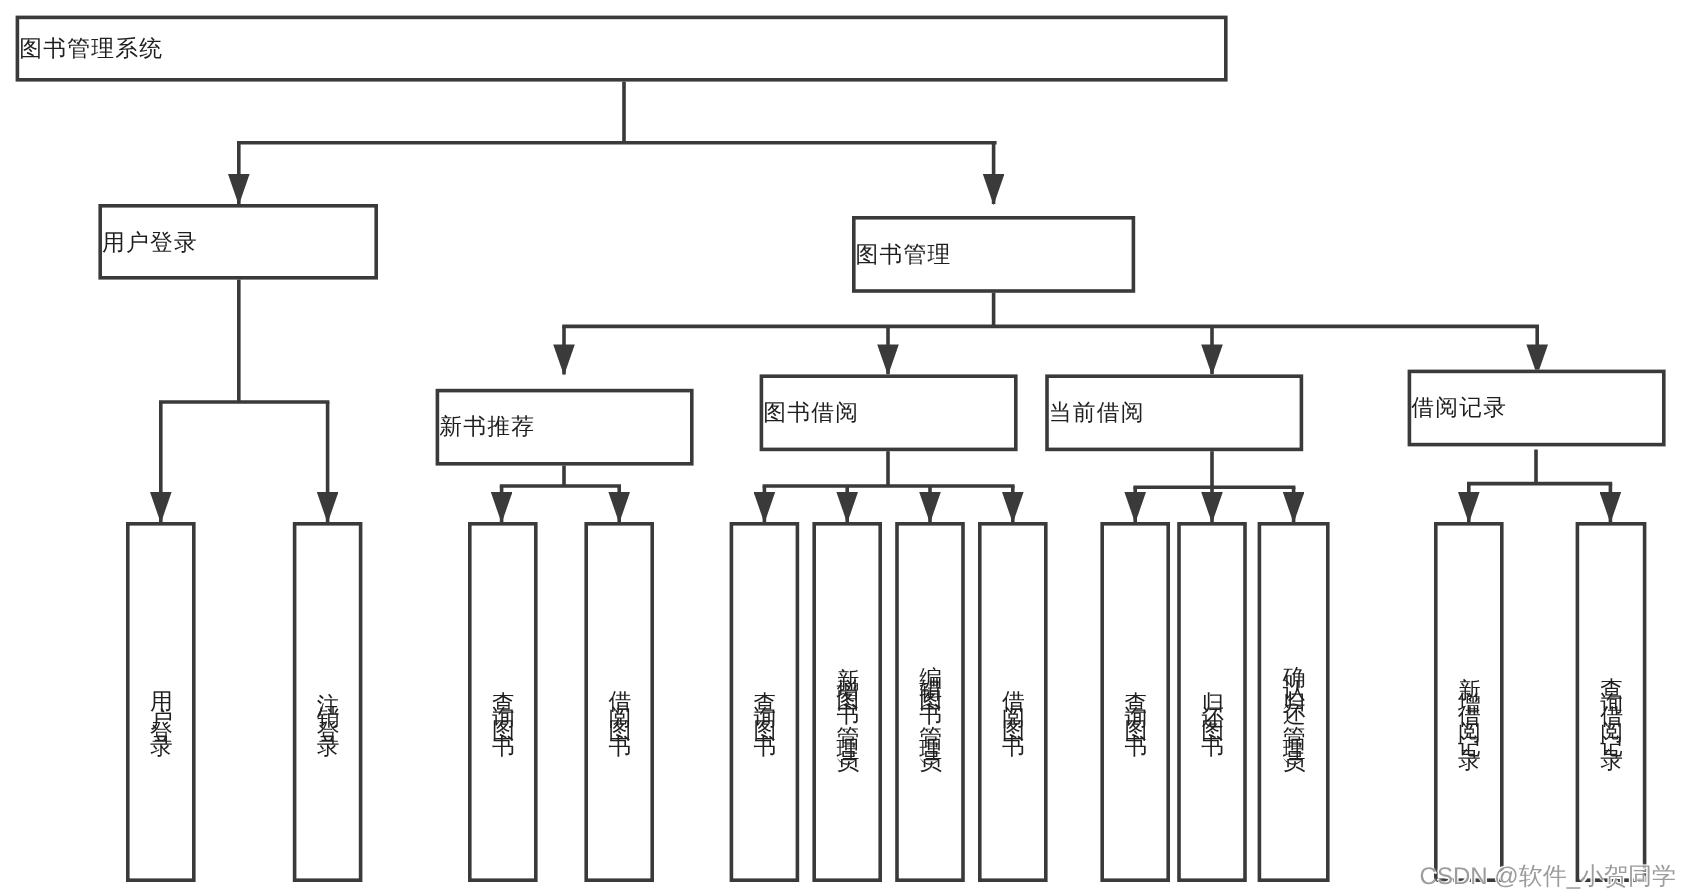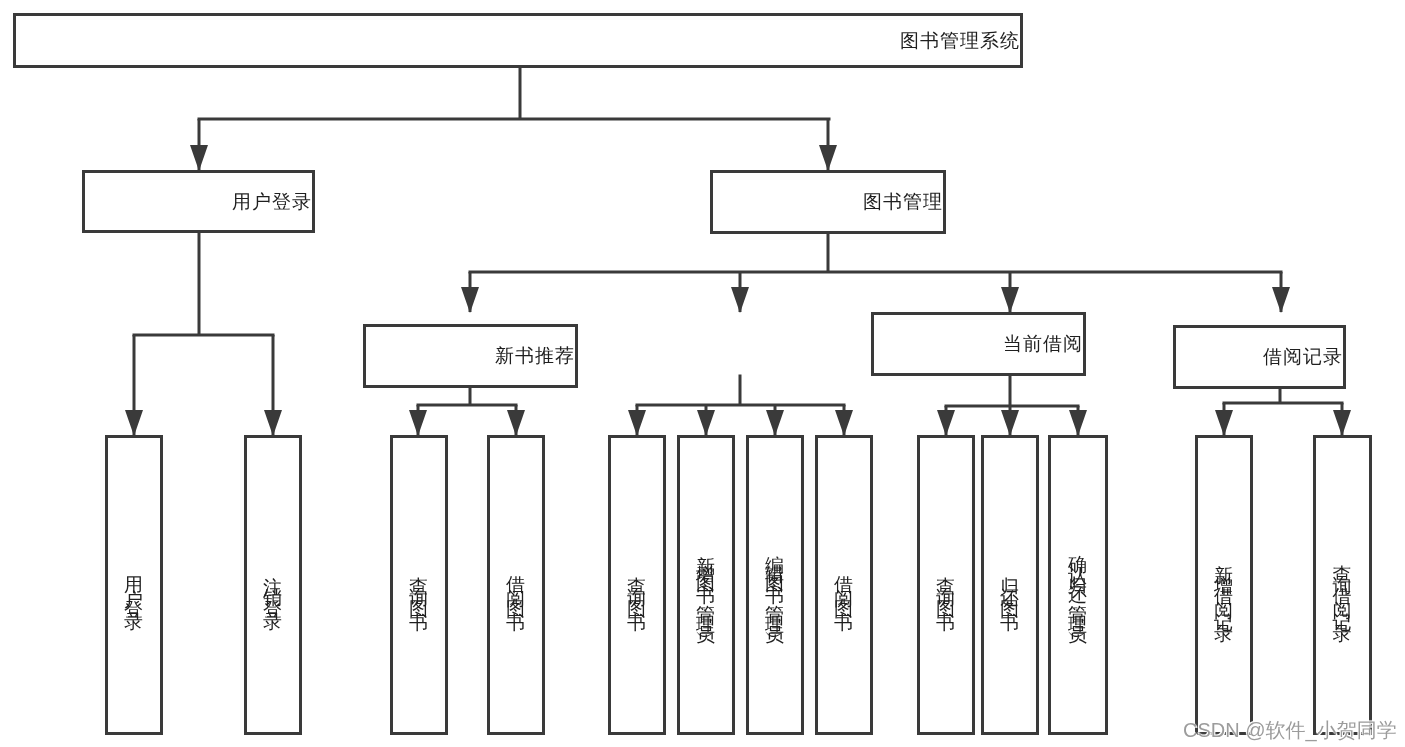--- a/index.html
+++ b/index.html
@@ -21,21 +21,21 @@
     top: 0;
     z-index: 0;
   }
   .box {
     position: absolute;
     box-sizing: border-box;
     border: 3px solid #3a3a3a;
     background: #ffffff;
     display: flex;
     align-items: center;
-    justify-content: flex-end;
+    justify-content: flex-start;
     z-index: 1;
     color: #1f1f1f;
     font-size: 19px;
     letter-spacing: 1px;
     white-space: nowrap;
   }
   .vbox {
     position: absolute;
     box-sizing: border-box;
     border: 3px solid #3a3a3a;
@@ -115,31 +115,34 @@
     <path d="M1342,403 V435" fill="none" stroke="#3a3a3a" stroke-width="3" marker-end="url(#arrow)"></path>
   </svg>
 
   <div class="box" style="left:13px;top:13px;width:1010px;height:55px">
     <span>图书管理系统</span>
   </div>
 
   <div class="box" style="left:82px;top:170px;width:233px;height:63px">
     <span>用户登录</span>
   </div>
-  <div class="box" style="left:710px;top:170px;width:236px;height:64px">
+  <div class="box" style="left:710px;top:180px;width:236px;height:64px">
     <span>图书管理</span>
   </div>
 
   <div class="box" style="left:363px;top:324px;width:215px;height:64px">
     <span>新书推荐</span>
   </div>
+  <div class="box" style="left:633px;top:312px;width:215px;height:64px">
+    <span>图书借阅</span>
+  </div>
   <div class="box" style="left:871px;top:312px;width:215px;height:64px">
     <span>当前借阅</span>
   </div>
-  <div class="box" style="left:1173px;top:325px;width:173px;height:64px">
+  <div class="box" style="left:1173px;top:308px;width:215px;height:64px">
     <span>借阅记录</span>
   </div>
 
   <div class="vbox" style="left:105px;top:435px;width:58px;height:300px">
     <span class="vtext">用户登录</span>
   </div>
   <div class="vbox" style="left:244px;top:435px;width:58px;height:300px">
     <span class="vtext">注销登录</span>
   </div>
 

